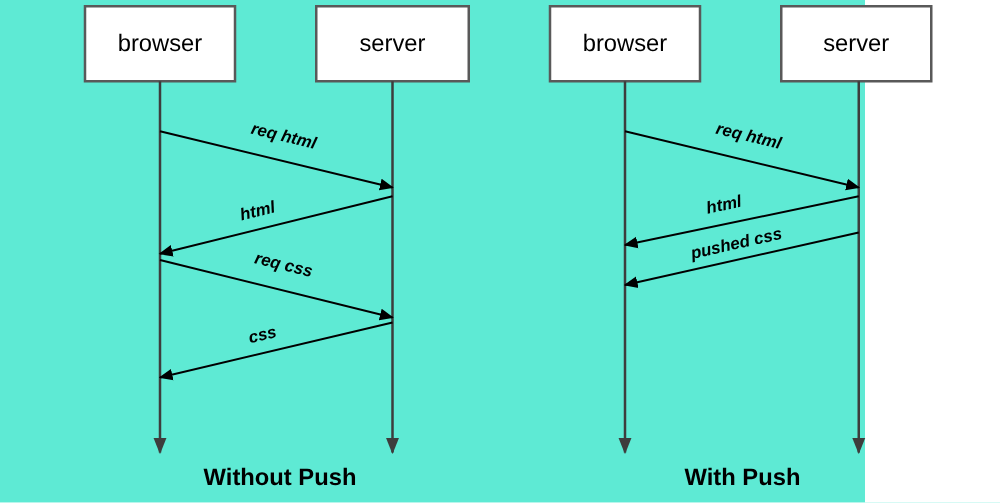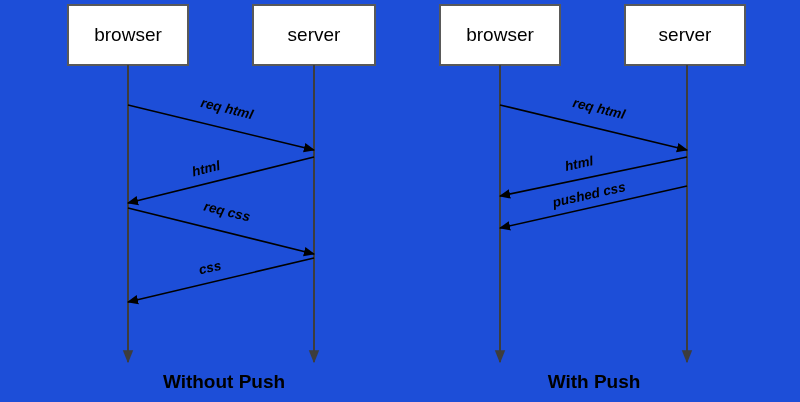--- a/index.html
+++ b/index.html
@@ -8,23 +8,23 @@
     background: #ffffff;
   }
   body {
     width: 800px;
     height: 402px;
     overflow: hidden;
     font-family: "Liberation Sans", sans-serif;
   }
   #canvas {
     position: relative;
-    width: 800px;
+    width: 692px;
     height: 402px;
-    background: #1d4ed8;
+    background: #5eead4;
   }
   svg.diagram {
     position: absolute;
     top: 0;
     left: 0;
     width: 800px;
     height: 402px;
   }
   .lifeline-box {
     fill: #ffffff;

